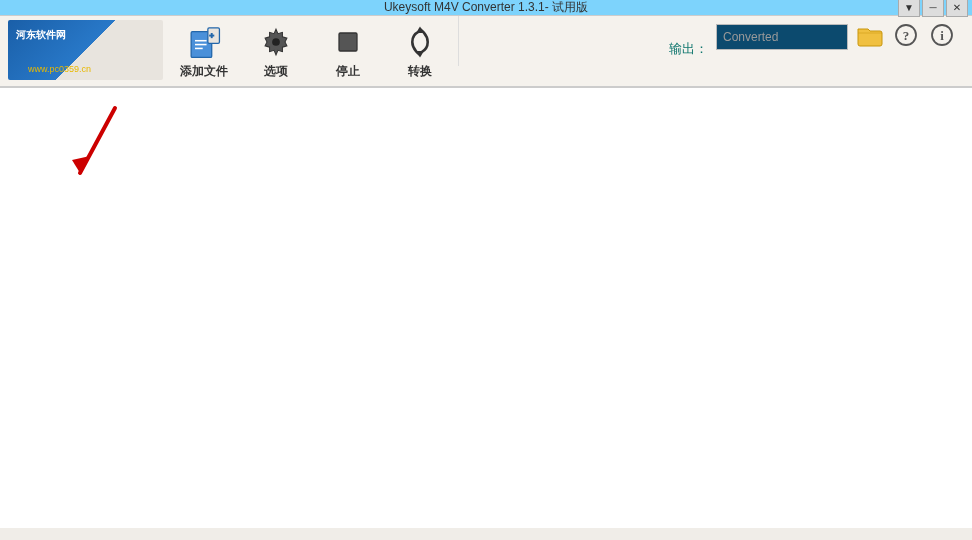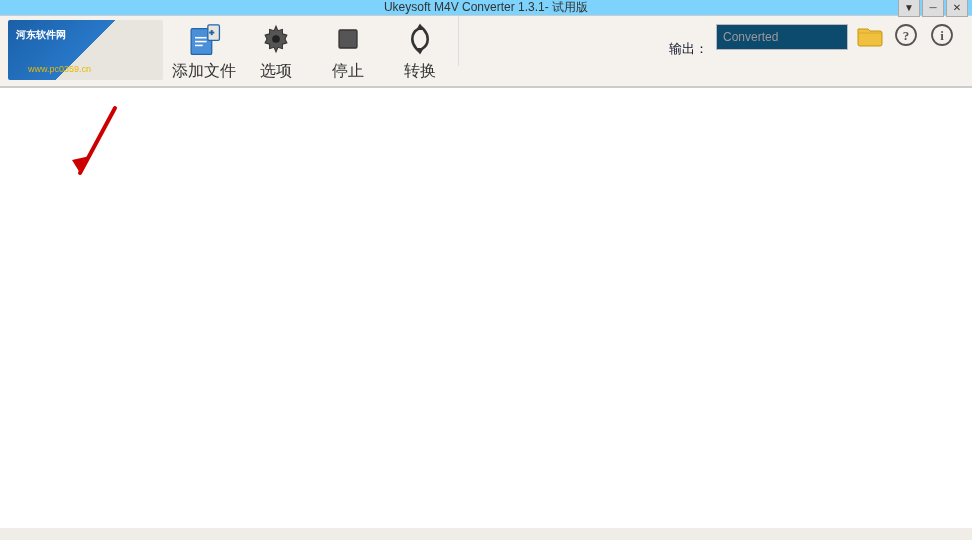--- a/index.html
+++ b/index.html
@@ -73,24 +73,25 @@
 
     .toolbar-icon {
       width: 36px;
       height: 36px;
       display: flex;
       align-items: center;
       justify-content: center;
       margin-bottom: 4px;
     }
     .toolbar-label {
-      font-size: 16px;
+      font-size: 12px;
       color: #333;
       text-align: center;
       line-height: 1.2;
+      font-weight: bold;
     }
 
     
     .logo-area {
       display: flex;
       align-items: center;
       width: 160px;
       height: 68px;
       overflow: hidden;
       flex-shrink: 0;
@@ -126,21 +127,21 @@
     
     .output-area {
       margin-left: auto;
       display: flex;
       align-items: center;
       gap: 8px;
       padding-right: 8px;
     }
     .output-label {
       font-size: 13px;
-      color: #0f172a;
+      color: #0f766e;
       margin-top: 24px;
     }
     .output-input {
       width: 132px;
       height: 26px;
       border: 1px solid #bbb;
       background: #0c4a6e;
       padding: 0 6px;
       font-size: 12px;
       color: #999;

